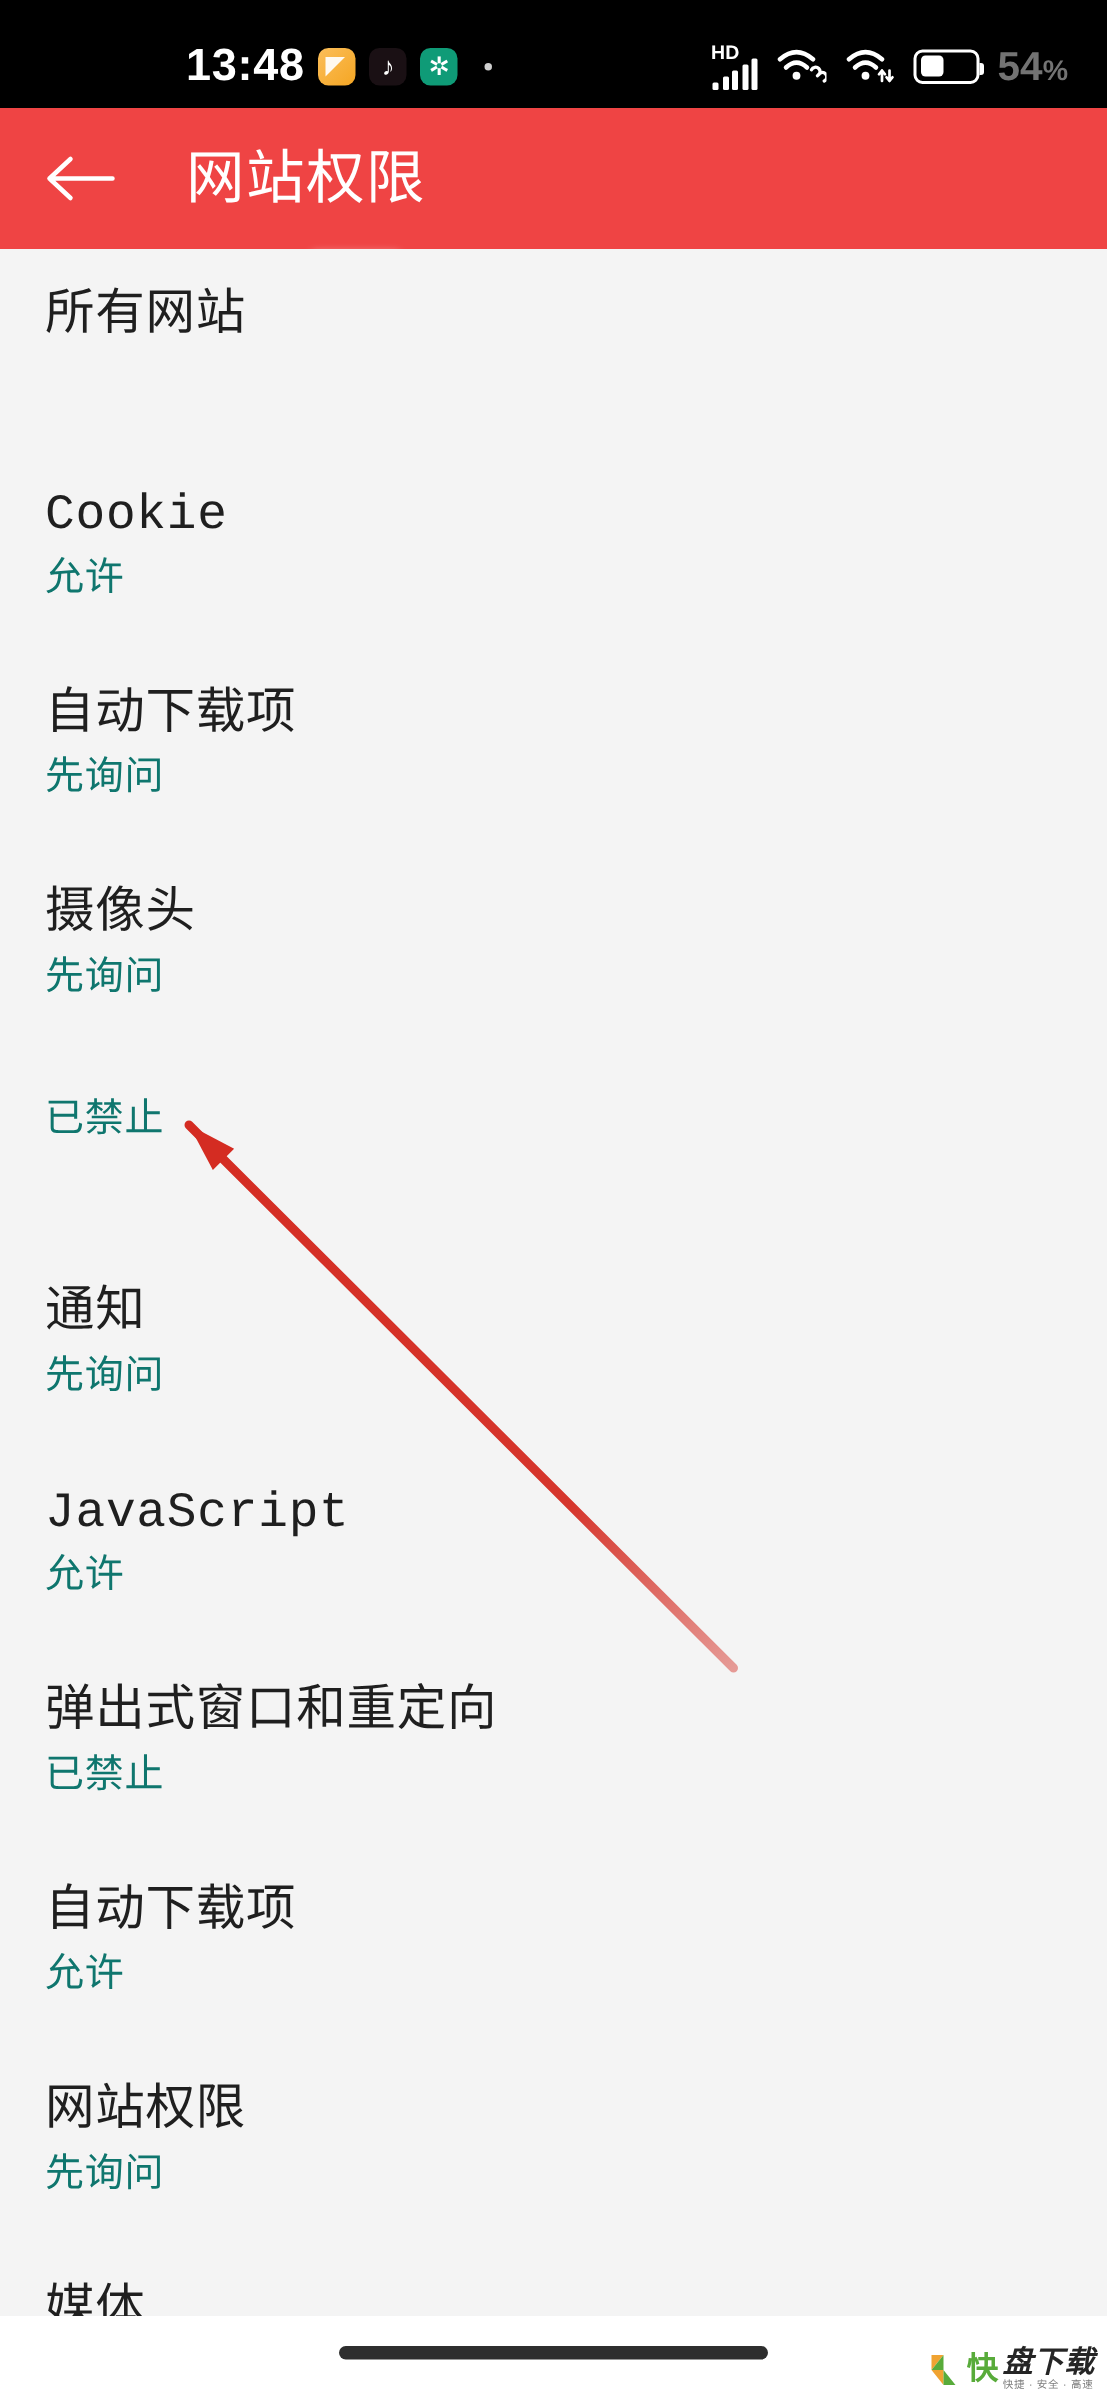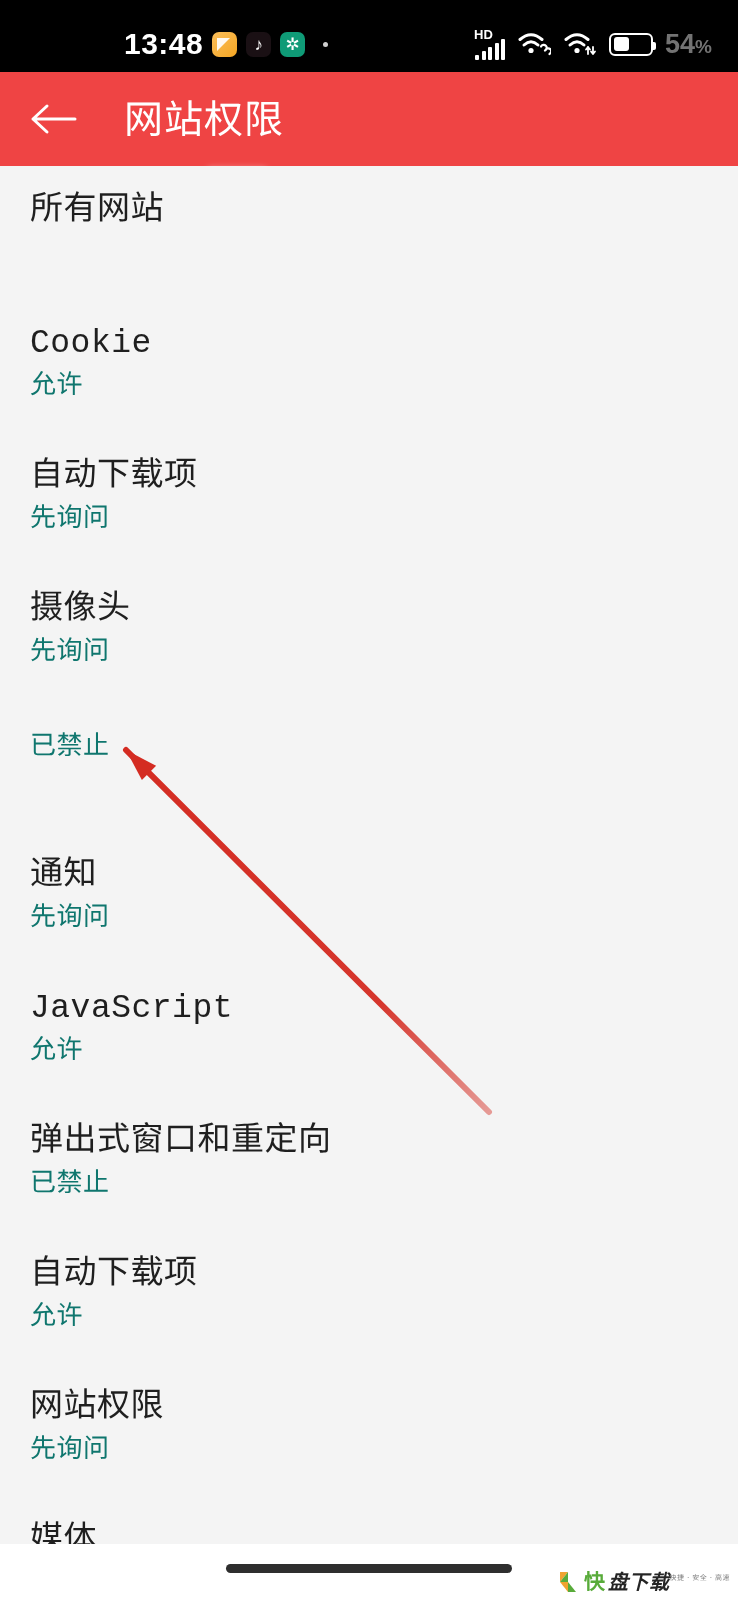--- a/index.html
+++ b/index.html
@@ -301,21 +301,21 @@
     flex: none;
   }
   .wm-kuai {
     color: #52a832;
     font-size: 21px;
     font-weight: bold;
     line-height: 22px;
   }
   .wm-rest {
     display: flex;
-    flex-direction: row;
+    flex-direction: column;
     line-height: 1;
   }
   .wm-main {
     color: #1d1d1d;
     font-size: 20px;
     font-weight: bold;
     font-style: italic;
     letter-spacing: 0.5px;
   }
   .wm-sub {

